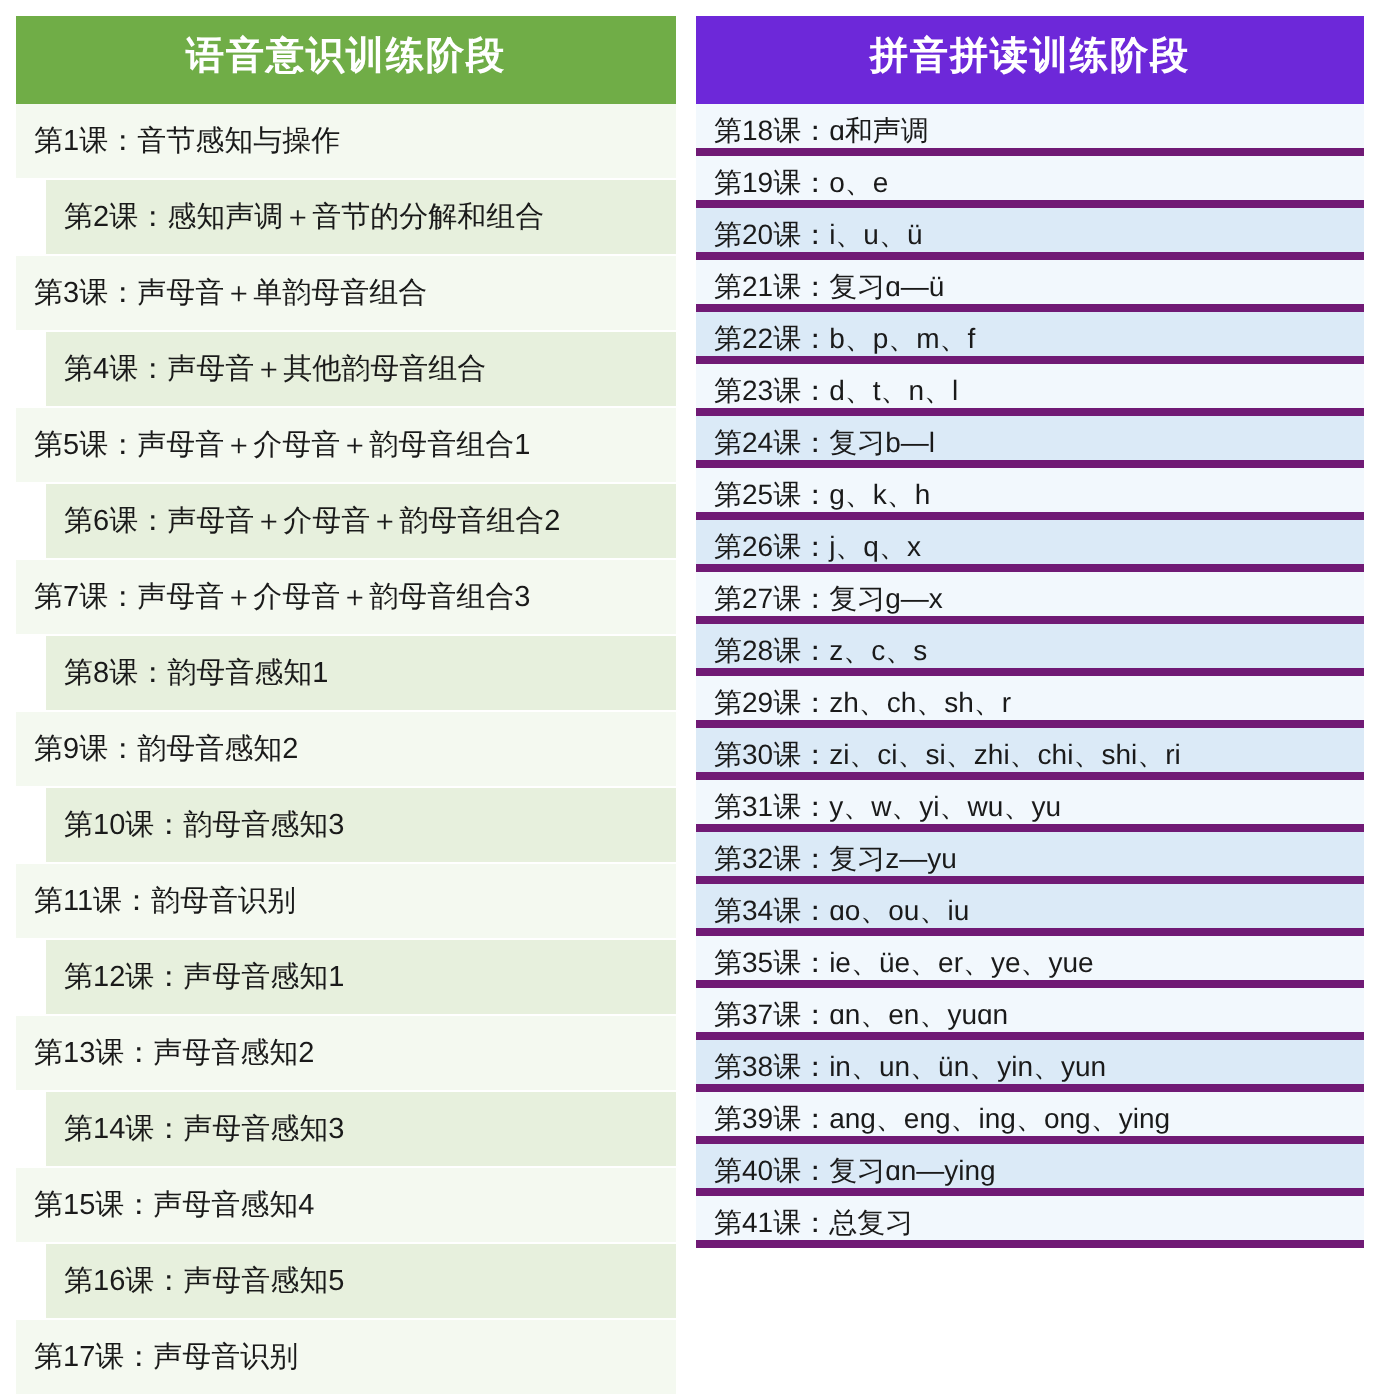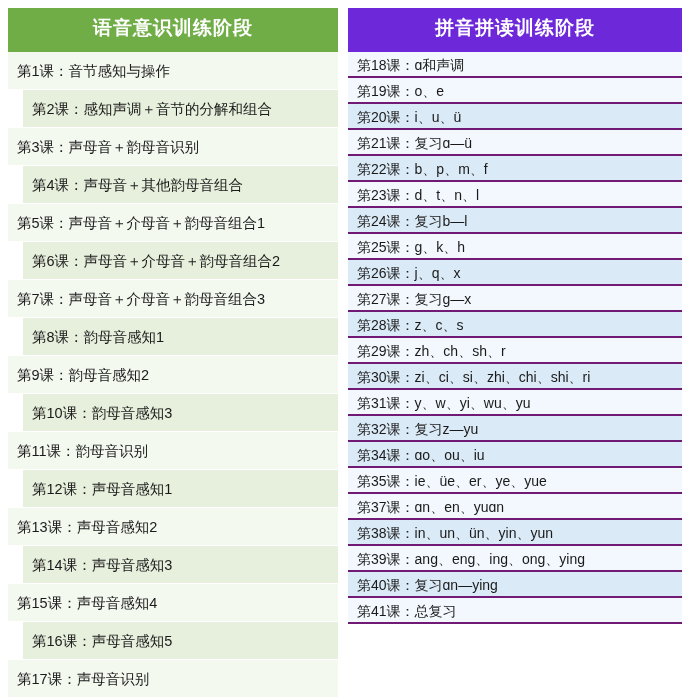--- a/index.html
+++ b/index.html
@@ -73,21 +73,21 @@
     background: #e7f0dd;
     margin-left: 15px;
   }
   .col-left .row.plain {
     background: #f4f9f0;
   }
   
   .col-right .row {
     height: 26px;
     line-height: 26px;
-    border-bottom: 2px solid #701a75;
+    border-bottom: 4px solid #701a75;
     font-size: 14px;
   }
   .col-right .row.alt {
     background: #dbeaf7;
   }
   .col-right .row.plain {
     background: #f2f8fd;
   }
   .row-label {
     display: inline-block;
@@ -101,21 +101,21 @@
   <div class="column col-left">
     <div class="col-header">语音意识训练阶段</div>
     <div class="rows">
       <div class="row plain">
           <span class="row-label">第1课：音节感知与操作</span>
         </div>
       <div class="row alt">
           <span class="row-label">第2课：感知声调＋音节的分解和组合</span>
         </div>
       <div class="row plain">
-          <span class="row-label">第3课：声母音＋韵母音识别</span>
+          <span class="row-label">第3课：声母音＋单韵母音组合</span>
         </div>
       <div class="row alt">
           <span class="row-label">第4课：声母音＋其他韵母音组合</span>
         </div>
       <div class="row plain">
           <span class="row-label">第5课：声母音＋介母音＋韵母音组合1</span>
         </div>
       <div class="row alt">
           <span class="row-label">第6课：声母音＋介母音＋韵母音组合2</span>
         </div>

